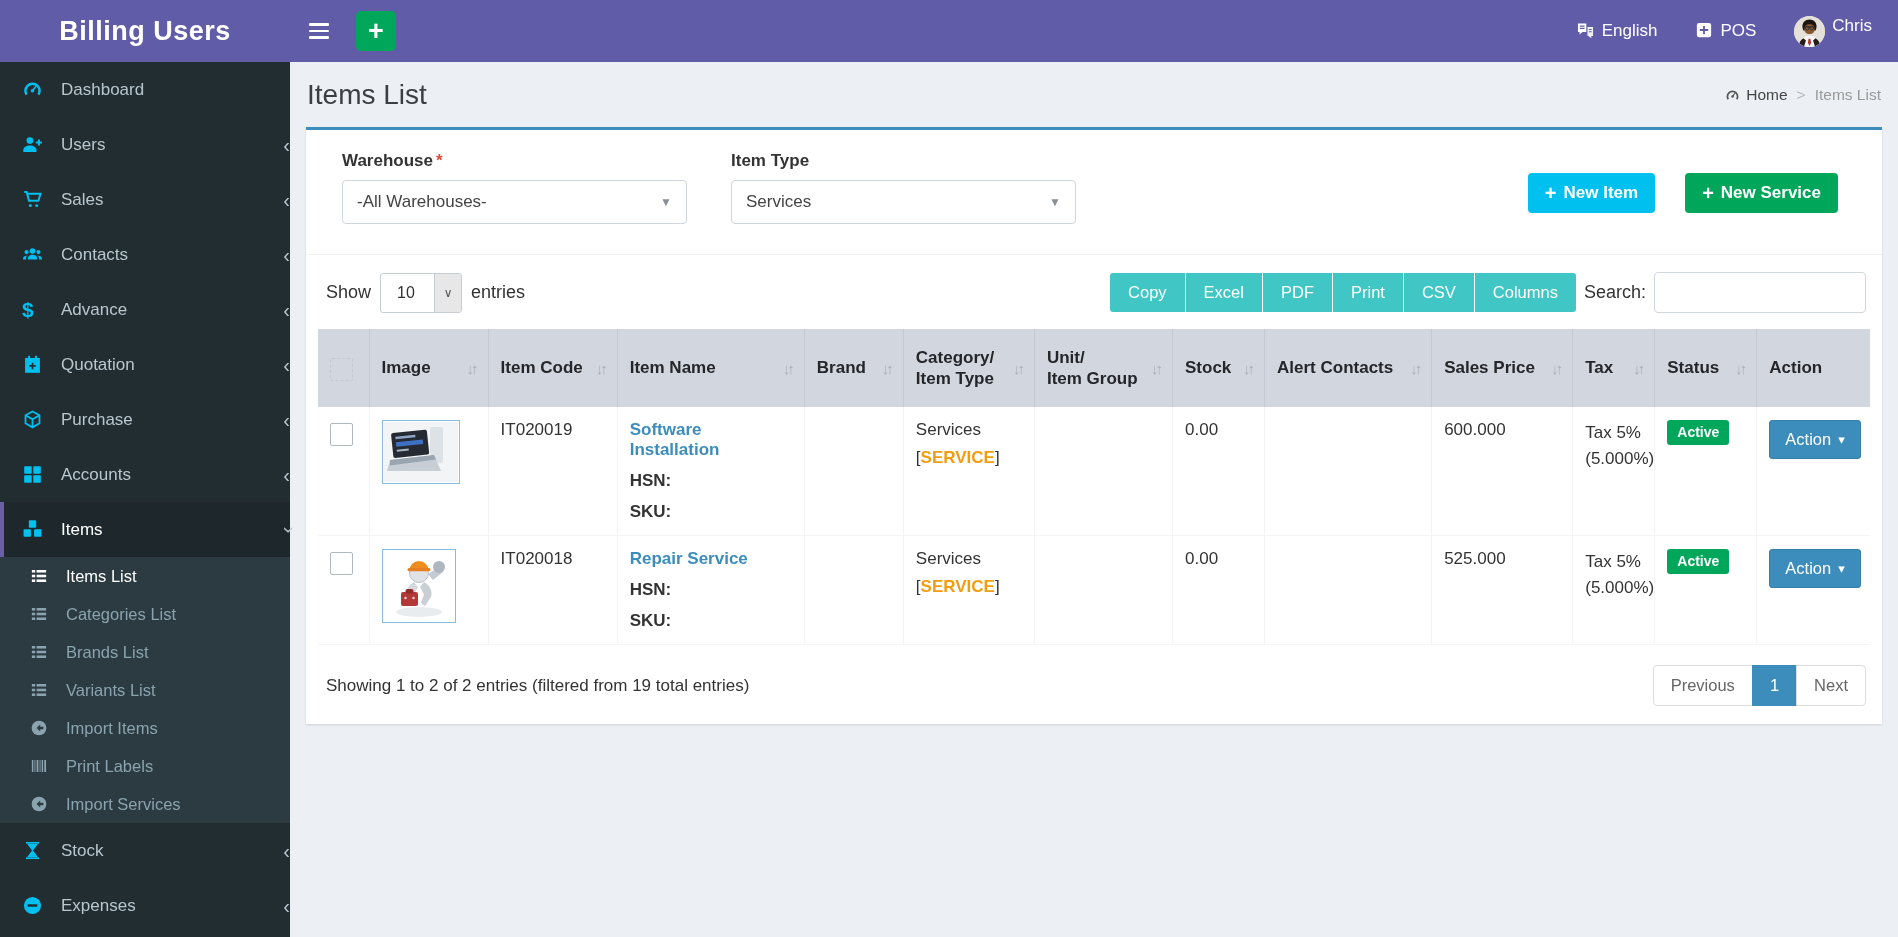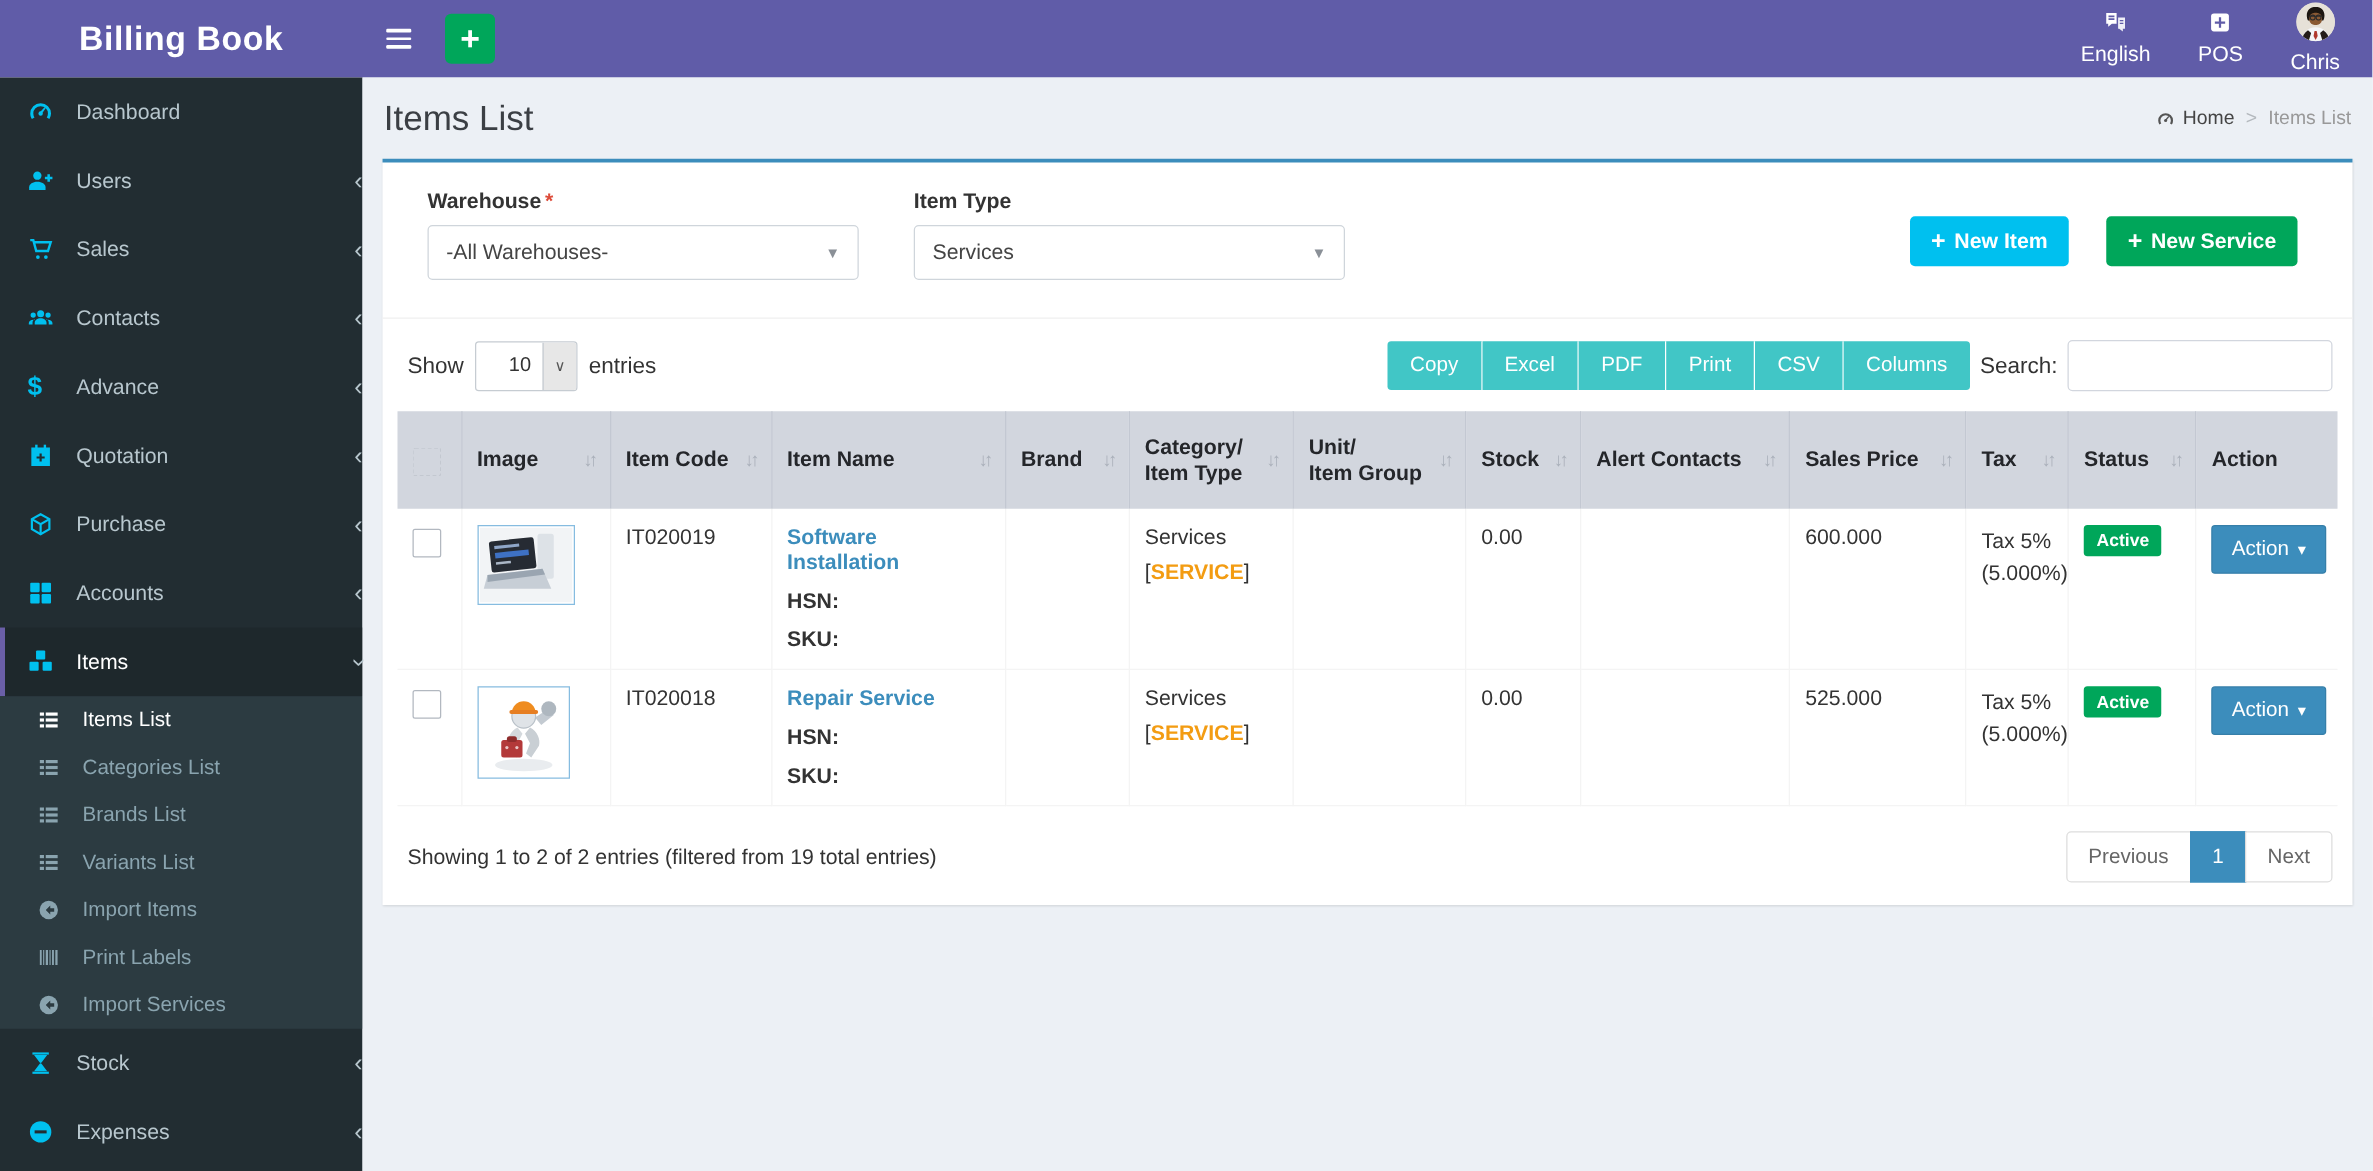--- a/index.html
+++ b/index.html
@@ -12,21 +12,21 @@
   .brand { width:290px; flex:none; display:flex; align-items:center; justify-content:center;
     color:#fff; font-size:27px; font-weight:bold; letter-spacing:.5px; }
   .nav-left { display:flex; align-items:center; }
   .hamburger { padding:0 19px; display:flex; flex-direction:column; gap:4px; cursor:pointer; }
   .hamburger i { display:block; width:20px; height:2.5px; background:#fff; border-radius:1px; }
   .quick-add { width:40px; height:40px; background:#00a65a; border-radius:5px; color:#fff;
     font-size:27px; font-weight:bold; display:flex; align-items:center; justify-content:center;
     margin-left:8px; cursor:pointer; line-height:1; }
   .nav-right { margin-left:auto; display:flex; align-items:center; gap:38px; padding-right:26px;
     color:#fff; font-size:17px; }
-  .nav-item { display:flex; align-items:center; gap:7px; cursor:pointer;flex-direction:column; }
+  .nav-item { display:flex; align-items:flex-start; gap:7px; cursor:pointer; }
   .nav-item svg { display:block; }
   .avatar { width:31px; height:31px; border-radius:50%; overflow:hidden; background:#e6e1d8; flex:none; }
 
   
   .main { display:flex; flex:1; min-height:0; }
 
   
   .sidebar { width:290px; flex:none; background:#222d32; padding-top:0; }
   .side-item { height:55px; display:flex; align-items:center; padding:0 0 0 18px;
     color:#b8c7ce; font-size:17px; border-left:4px solid transparent; cursor:pointer; }
@@ -73,21 +73,21 @@
     font-family:inherit; }
   .btn-new .plus { font-size:20px; font-weight:bold; line-height:1; }
   .btn-info { background:#00c0ef; }
   .btn-success { background:#00a65a; }
   .filter-divider { border:none; border-top:1px solid #f0f0f0; margin:30px -12px 0; }
 
   
   .dt-controls { display:flex; align-items:center; margin-top:17px; padding:0 4px 0 8px; }
   .show-group { display:flex; align-items:center; gap:9px; font-size:18px; color:#333; }
   .len-select { width:82px; height:40px; border:1px solid #c6ccd2; border-radius:3px; display:flex;
-    overflow:hidden; cursor:pointer; background:#fff;padding-left:10px; }
+    overflow:hidden; cursor:pointer; background:#fff; }
   .len-select .val { flex:1; display:flex; align-items:center; padding-left:16px; font-size:16px; color:#333; }
   .len-select .arrow { width:27px; background:#e7e7e7; border-left:1px solid #c6ccd2;
     display:flex; align-items:center; justify-content:center; color:#555; font-size:12px; }
   .dt-right { margin-left:auto; display:flex; align-items:center; }
   .export-group { display:flex; }
   .export-btn { background:#41c6c6; color:#fff; font-size:16.5px; padding:10px 18px; border:none;
     border-right:1px solid #fff; cursor:pointer; font-family:inherit; }
   .export-btn:first-child { border-radius:3px 0 0 3px; }
   .export-btn:last-child { border-right:none; border-radius:0 3px 3px 0; }
   .search-label { font-size:18px; color:#333; margin:0 8px 0 8px; }
@@ -130,21 +130,21 @@
   .page-btn.first { border-radius:4px 0 0 4px; margin-left:0; }
   .page-btn.last { border-radius:0 4px 4px 0; }
   .page-btn.active { background:#3c8dbc; border-color:#3c8dbc; color:#fff; }
 </style>
 </head>
 <body>
 
 <div class="app">
 
   <div class="navbar">
-    <div class="brand">Billing Book</div>
+    <div class="brand">Billing Users</div>
     <div class="nav-left">
       <div class="hamburger">
           <i></i>
           <i></i>
           <i></i>
         </div>
       <div class="quick-add">+</div>
     </div>
     <div class="nav-right">
       <div class="nav-item">

